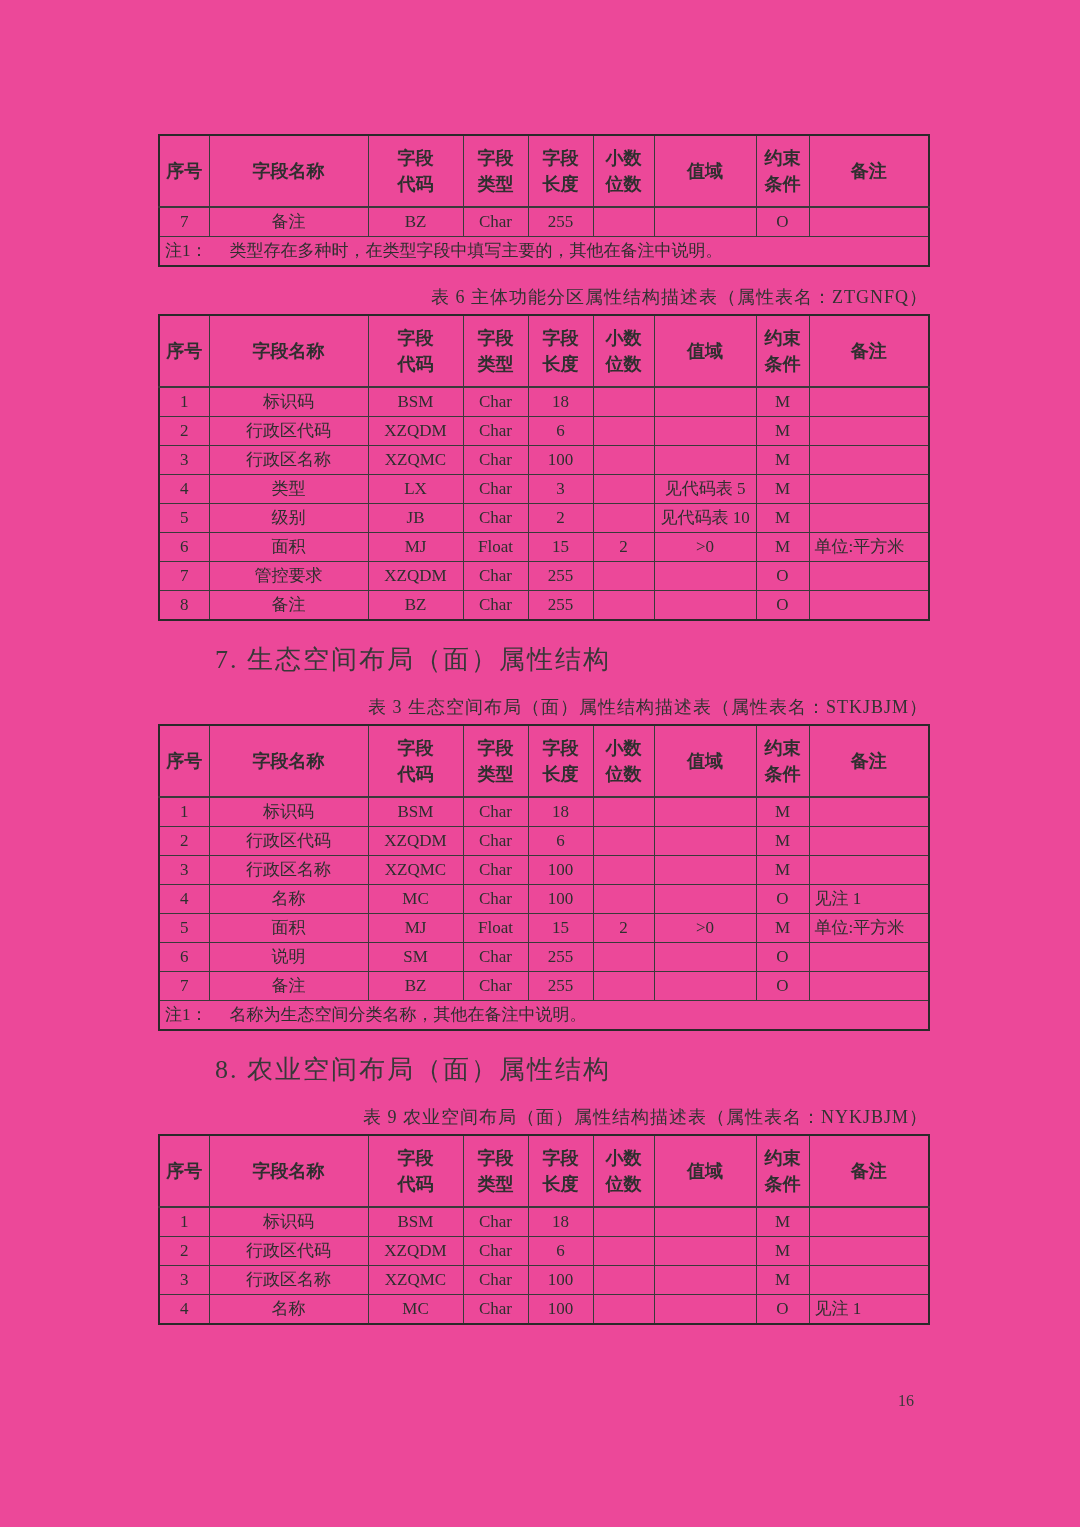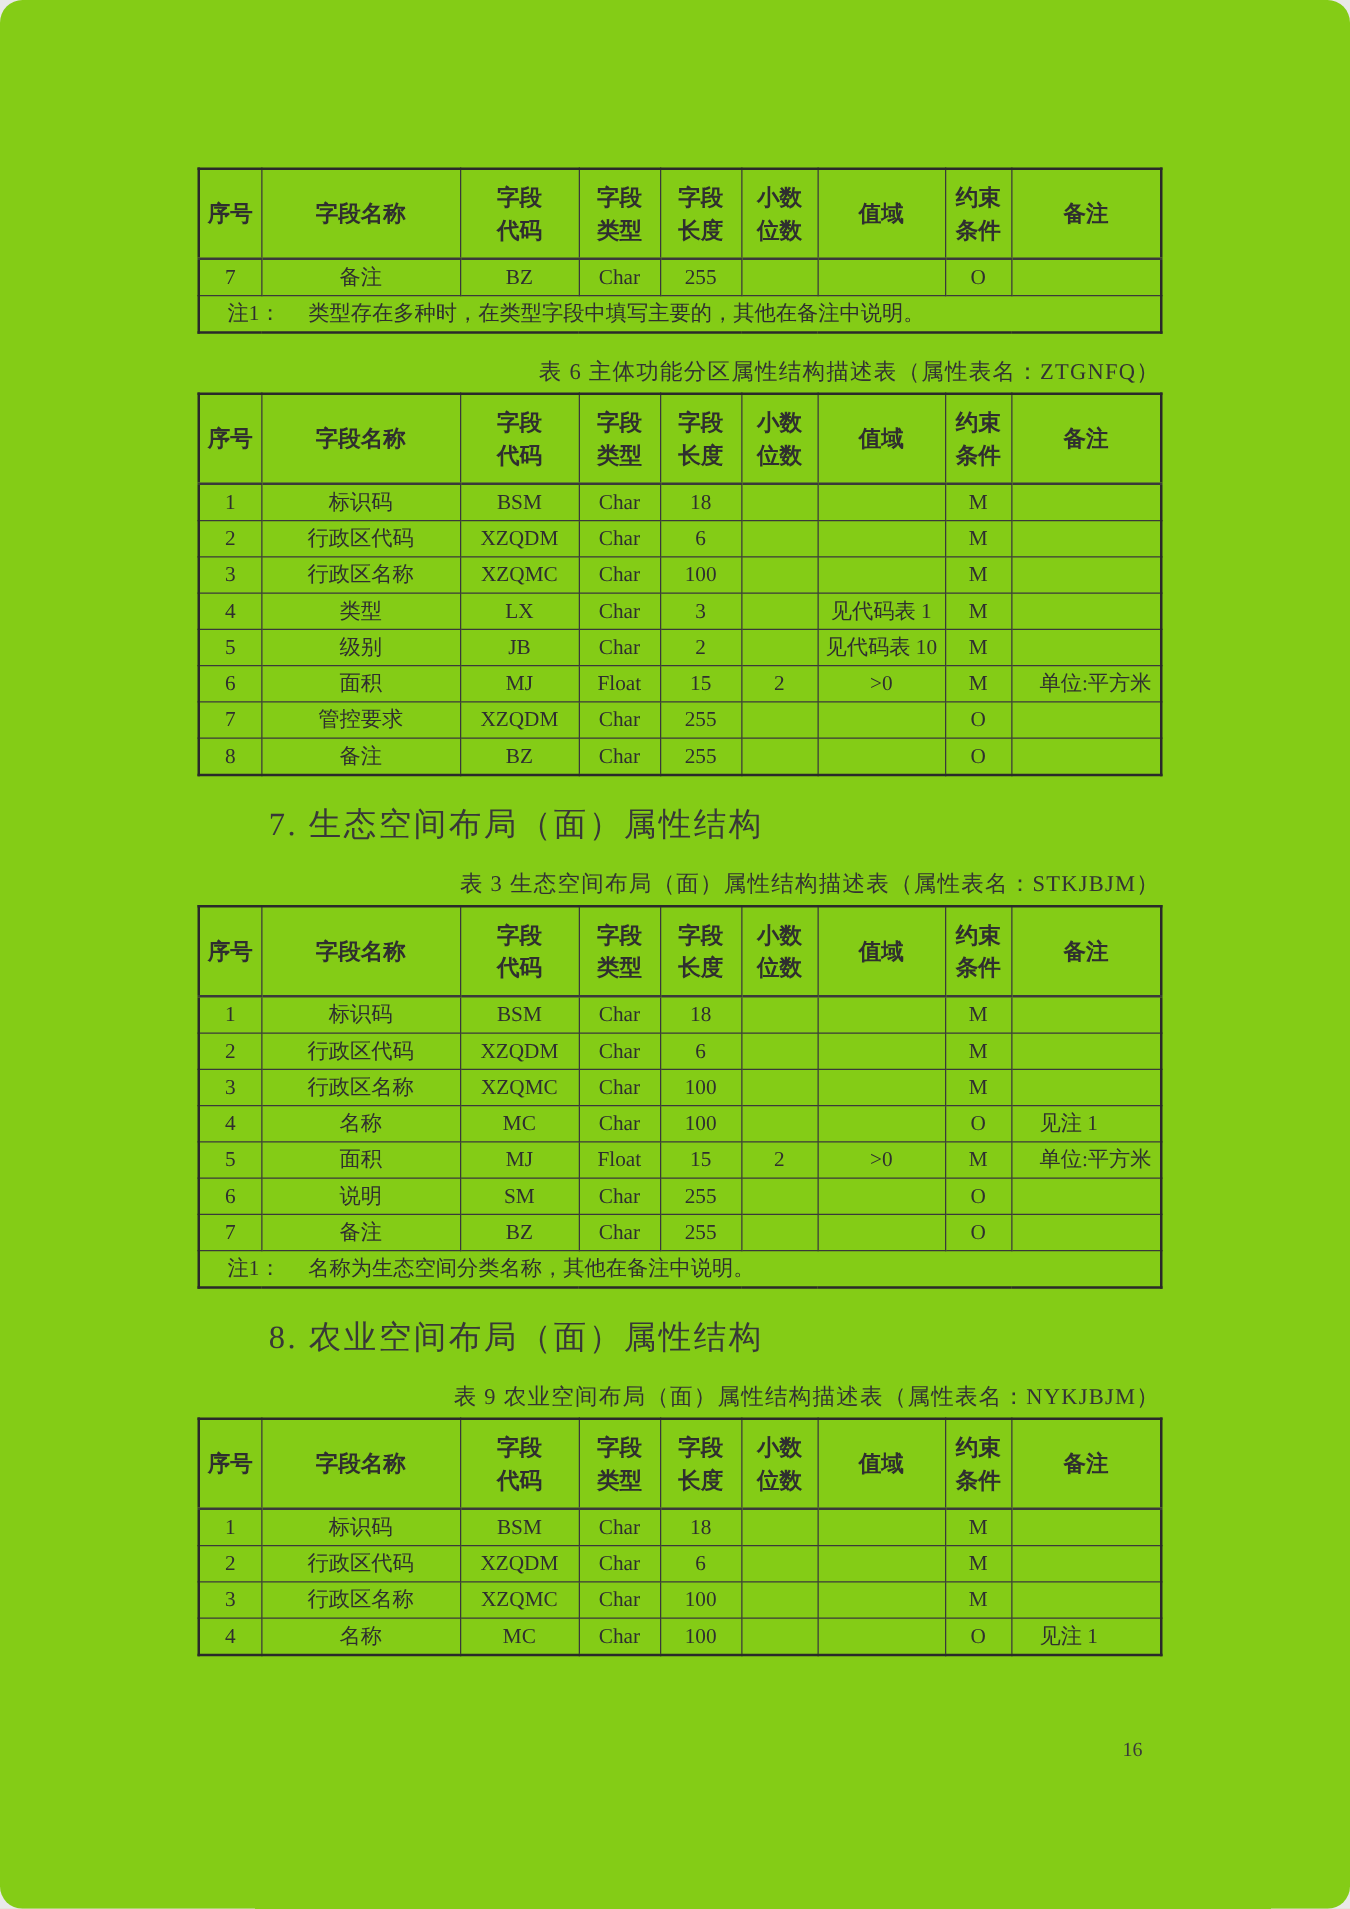--- a/index.html
+++ b/index.html
@@ -1,24 +1,23 @@
 <!DOCTYPE html>
 <html><head>
 <meta charset="utf-8">
 <style>
   html,body{margin:0;padding:0;background:#e9e9e9;}
   .page{
     position:relative;
     width:1080px;height:1527px;
     margin:0 auto;
-    background:#84cc16;
+    background:#ec4899;
     font-family:"Liberation Serif","DejaVu Serif",serif;
     color:#2f2f2f;
     overflow:hidden;
-    border-radius:18px;
   }
   .content{
     position:absolute;
     left:158px;top:130px;
     width:770px;
   }
   table.attr{
     border-collapse:collapse;
     table-layout:fixed;
     width:770px;
@@ -39,21 +38,21 @@
     height:70px;
     white-space:pre-line;
   }
   table.attr th{border-bottom-width:2px;}
   table.attr td{
     font-size:17px;
     height:28px;
     line-height:1.2;
   }
   
-  table.attr td:last-child{text-align:left;padding-left:22px;}
+  table.attr td:last-child{text-align:left;padding-left:5px;}
   table.attr td:first-child{text-align:center;}
   col.c1{width:50px;}  col.c2{width:159px;} col.c3{width:95px;}
   col.c4{width:65px;}  col.c5{width:65px;}  col.c6{width:61px;}
   col.c7{width:102px;} col.c8{width:53px;}  col.c9{width:120px;}
   td.note-cell{
     text-align:left !important;
     font-size:15.5px;
     height:27px;
     padding:2px 8px 4px 8px;
   }
@@ -205,21 +204,21 @@
             <td>M</td>
             <td></td>
           </tr>
           <tr>
             <td>4</td>
             <td>类型</td>
             <td>LX</td>
             <td>Char</td>
             <td>3</td>
             <td></td>
-            <td>见代码表 1</td>
+            <td>见代码表 5</td>
             <td>M</td>
             <td></td>
           </tr>
           <tr>
             <td>5</td>
             <td>级别</td>
             <td>JB</td>
             <td>Char</td>
             <td>2</td>
             <td></td>

